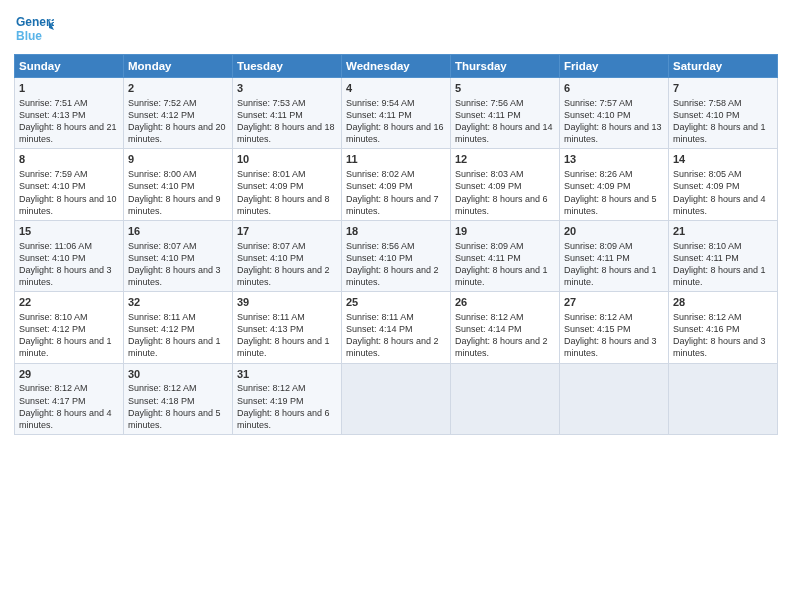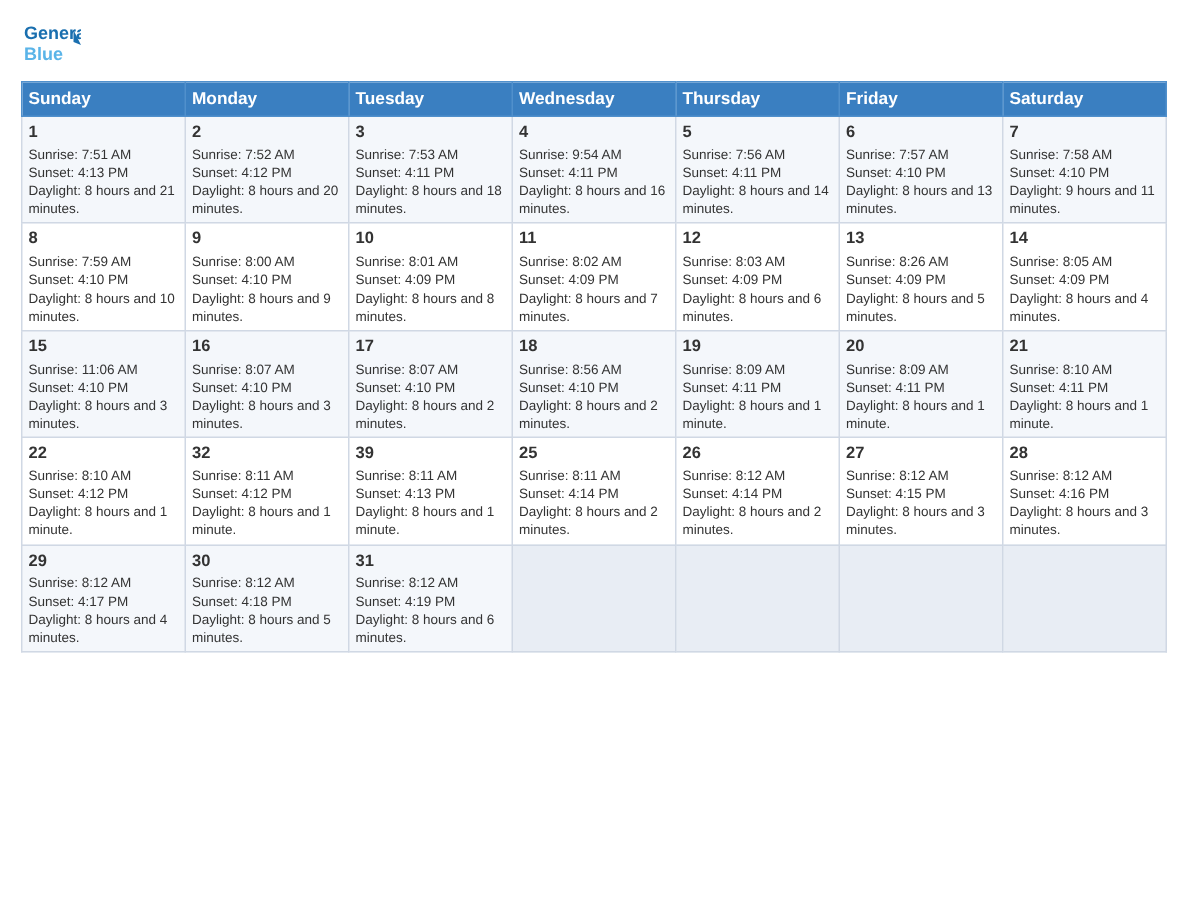--- a/index.html
+++ b/index.html
@@ -105,21 +105,21 @@
         </tr>
     </thead>
     <tbody id="calendar-body">
     <tr>
           <td><span class="day-num">1</span><span>Sunrise: 7:51 AM</span><br><span>Sunset: 4:13 PM</span><br><span>Daylight: 8 hours and 21 minutes.</span></td>
           <td><span class="day-num">2</span><span>Sunrise: 7:52 AM</span><br><span>Sunset: 4:12 PM</span><br><span>Daylight: 8 hours and 20 minutes.</span></td>
           <td><span class="day-num">3</span><span>Sunrise: 7:53 AM</span><br><span>Sunset: 4:11 PM</span><br><span>Daylight: 8 hours and 18 minutes.</span></td>
           <td><span class="day-num">4</span><span>Sunrise: 9:54 AM</span><br><span>Sunset: 4:11 PM</span><br><span>Daylight: 8 hours and 16 minutes.</span></td>
           <td><span class="day-num">5</span><span>Sunrise: 7:56 AM</span><br><span>Sunset: 4:11 PM</span><br><span>Daylight: 8 hours and 14 minutes.</span></td>
           <td><span class="day-num">6</span><span>Sunrise: 7:57 AM</span><br><span>Sunset: 4:10 PM</span><br><span>Daylight: 8 hours and 13 minutes.</span></td>
-          <td><span class="day-num">7</span><span>Sunrise: 7:58 AM</span><br><span>Sunset: 4:10 PM</span><br><span>Daylight: 9 hours and 11 minutes.</span></td>
+          <td><span class="day-num">7</span><span>Sunrise: 7:58 AM</span><br><span>Sunset: 4:10 PM</span><br><span>Daylight: 8 hours and 1 minutes.</span></td>
         </tr>
         <tr>
           <td><span class="day-num">8</span><span>Sunrise: 7:59 AM</span><br><span>Sunset: 4:10 PM</span><br><span>Daylight: 8 hours and 10 minutes.</span></td>
           <td><span class="day-num">9</span><span>Sunrise: 8:00 AM</span><br><span>Sunset: 4:10 PM</span><br><span>Daylight: 8 hours and 9 minutes.</span></td>
           <td><span class="day-num">10</span><span>Sunrise: 8:01 AM</span><br><span>Sunset: 4:09 PM</span><br><span>Daylight: 8 hours and 8 minutes.</span></td>
           <td><span class="day-num">11</span><span>Sunrise: 8:02 AM</span><br><span>Sunset: 4:09 PM</span><br><span>Daylight: 8 hours and 7 minutes.</span></td>
           <td><span class="day-num">12</span><span>Sunrise: 8:03 AM</span><br><span>Sunset: 4:09 PM</span><br><span>Daylight: 8 hours and 6 minutes.</span></td>
           <td><span class="day-num">13</span><span>Sunrise: 8:26 AM</span><br><span>Sunset: 4:09 PM</span><br><span>Daylight: 8 hours and 5 minutes.</span></td>
           <td><span class="day-num">14</span><span>Sunrise: 8:05 AM</span><br><span>Sunset: 4:09 PM</span><br><span>Daylight: 8 hours and 4 minutes.</span></td>
         </tr>

